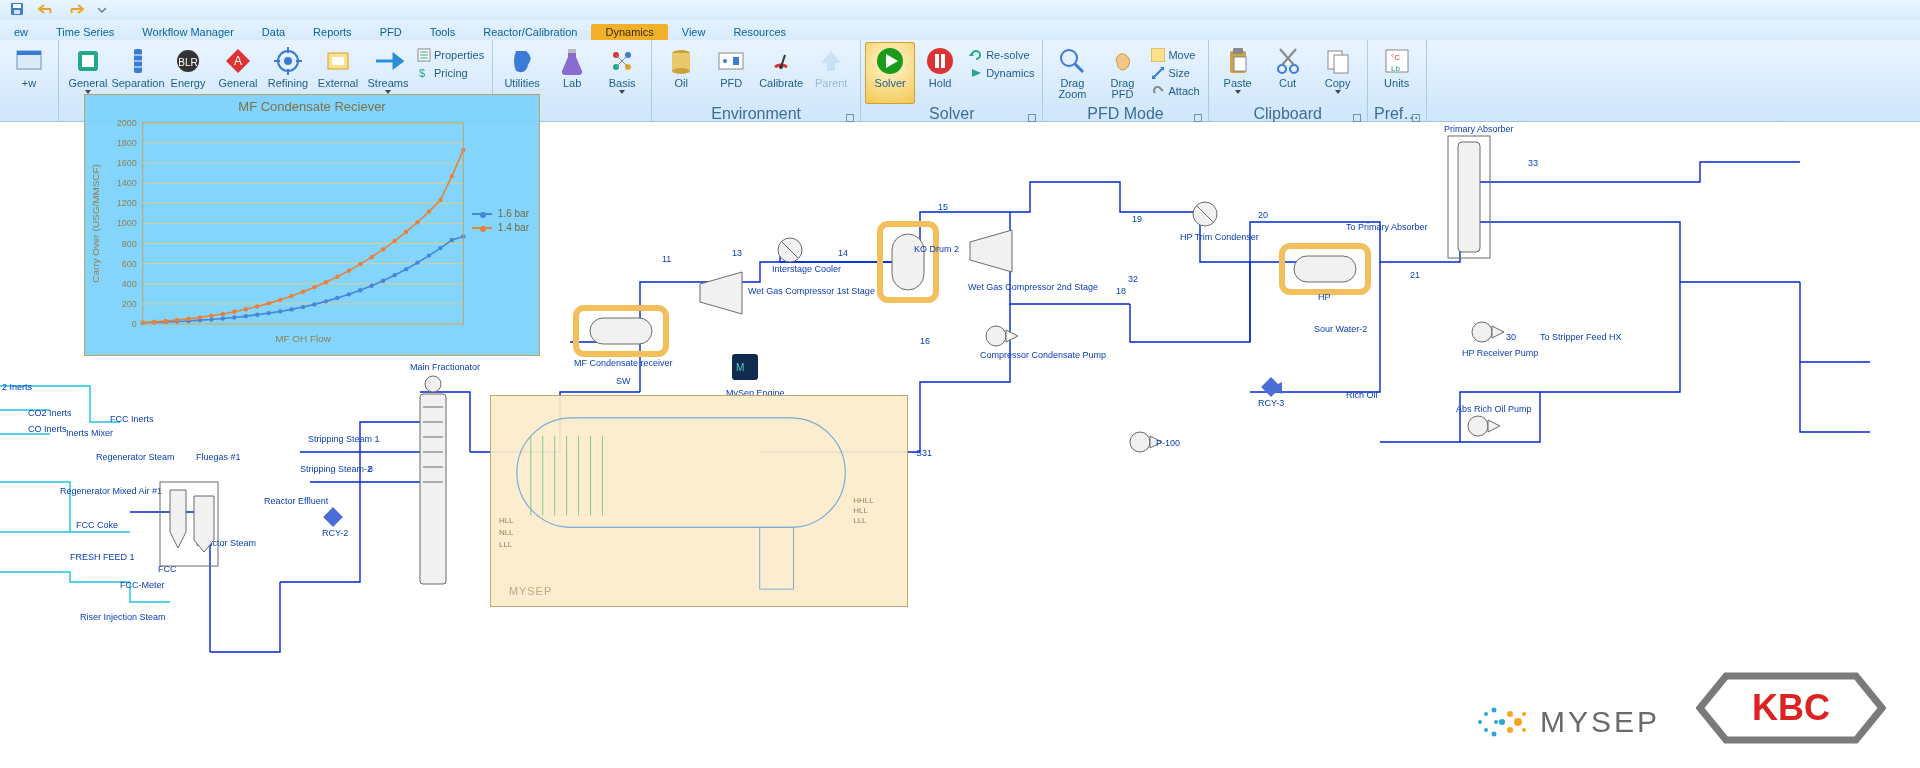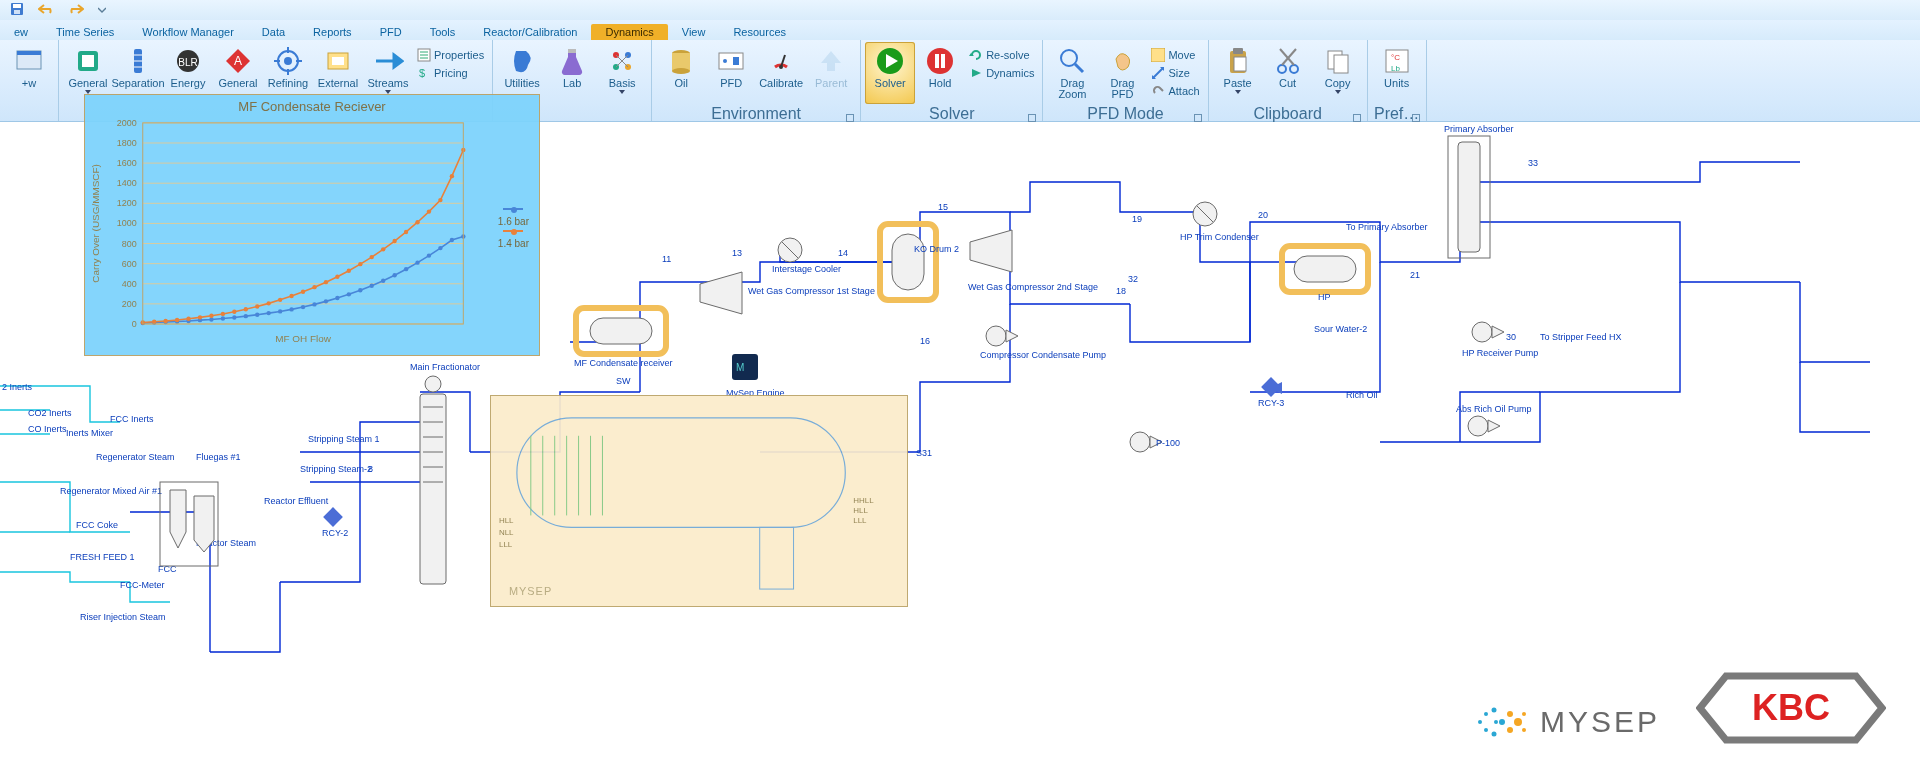--- a/index.html
+++ b/index.html
@@ -41,21 +41,21 @@
   .hl { fill:none; stroke:#f2bf5a; stroke-width:6; rx:8; }
   .dev { fill:#f1f1f1; stroke:#6b6b6b; stroke-width:1; }
   .pipe-blue { stroke:#0027d4; stroke-width:1.4; fill:none; }
   .pipe-cyan { stroke:#18c5de; stroke-width:1.4; fill:none; }
 
   
   .chart-card { position:absolute; top:94px; left:84px; width:456px; height:262px; background:#7dd3fc; border:1px solid #b9a064; z-index:5; opacity:.94; }
   .chart-card .ctitle { text-align:center; font-size:13px; color:#7a6b3d; padding-top:4px; }
   .chart-card svg { position:absolute; inset:0; }
   .chart-leg { position:absolute; right:10px; top:110px; font-size:10px; color:#6d5d2f; }
-  .chart-leg .row { display:flex; align-items:center; gap:6px; margin:3px 0;flex-direction:column;}
+  .chart-leg .row { display:flex; align-items:center; gap:6px; margin:3px 0;}
   .chart-leg .sw { width:20px; height:0; border-top:2px solid; position:relative;}
   .chart-leg .sw::before{content:"";position:absolute;left:8px;top:-3px;width:6px;height:6px;border-radius:50%;background:currentColor;}
 
   
   .vessel-card { position:absolute; top:395px; left:490px; width:418px; height:212px; background:#fbeccb; border:1px solid #bba367; z-index:4; opacity:.93; }
 
   
   .logo { position:absolute; right:26px; display:flex; align-items:center; }
 
   .kbc-logo { bottom:20px; right:34px; }

